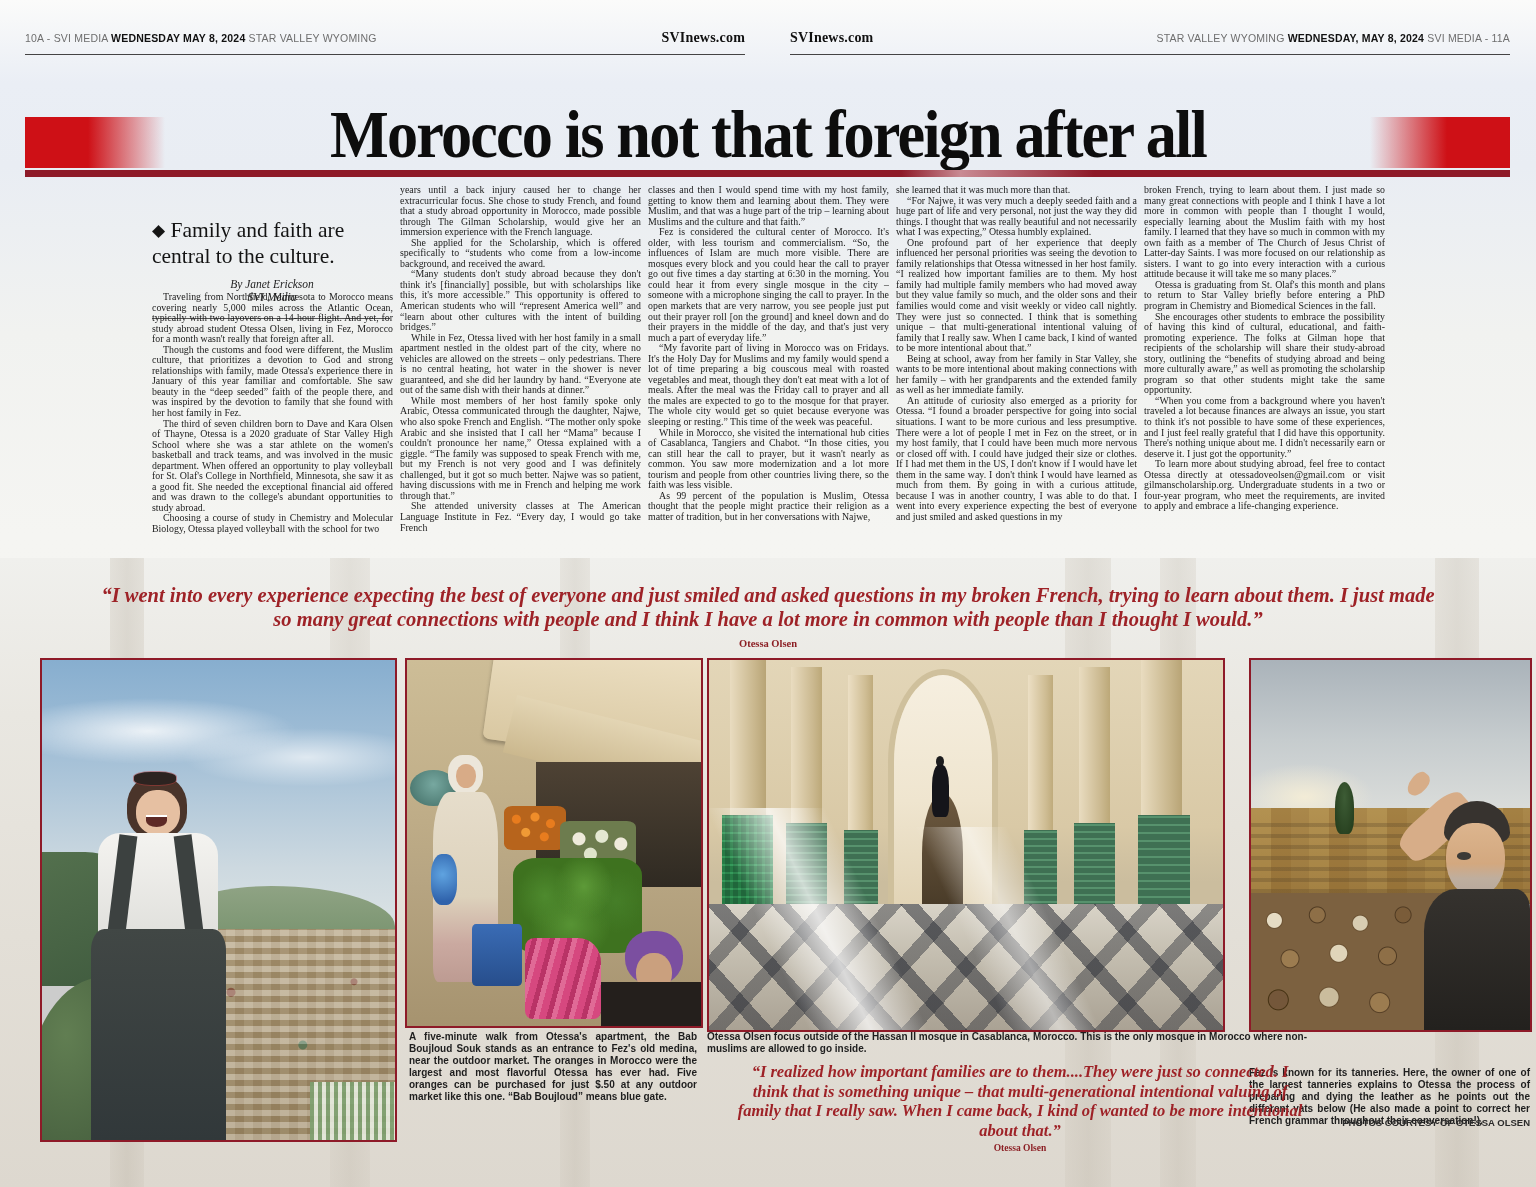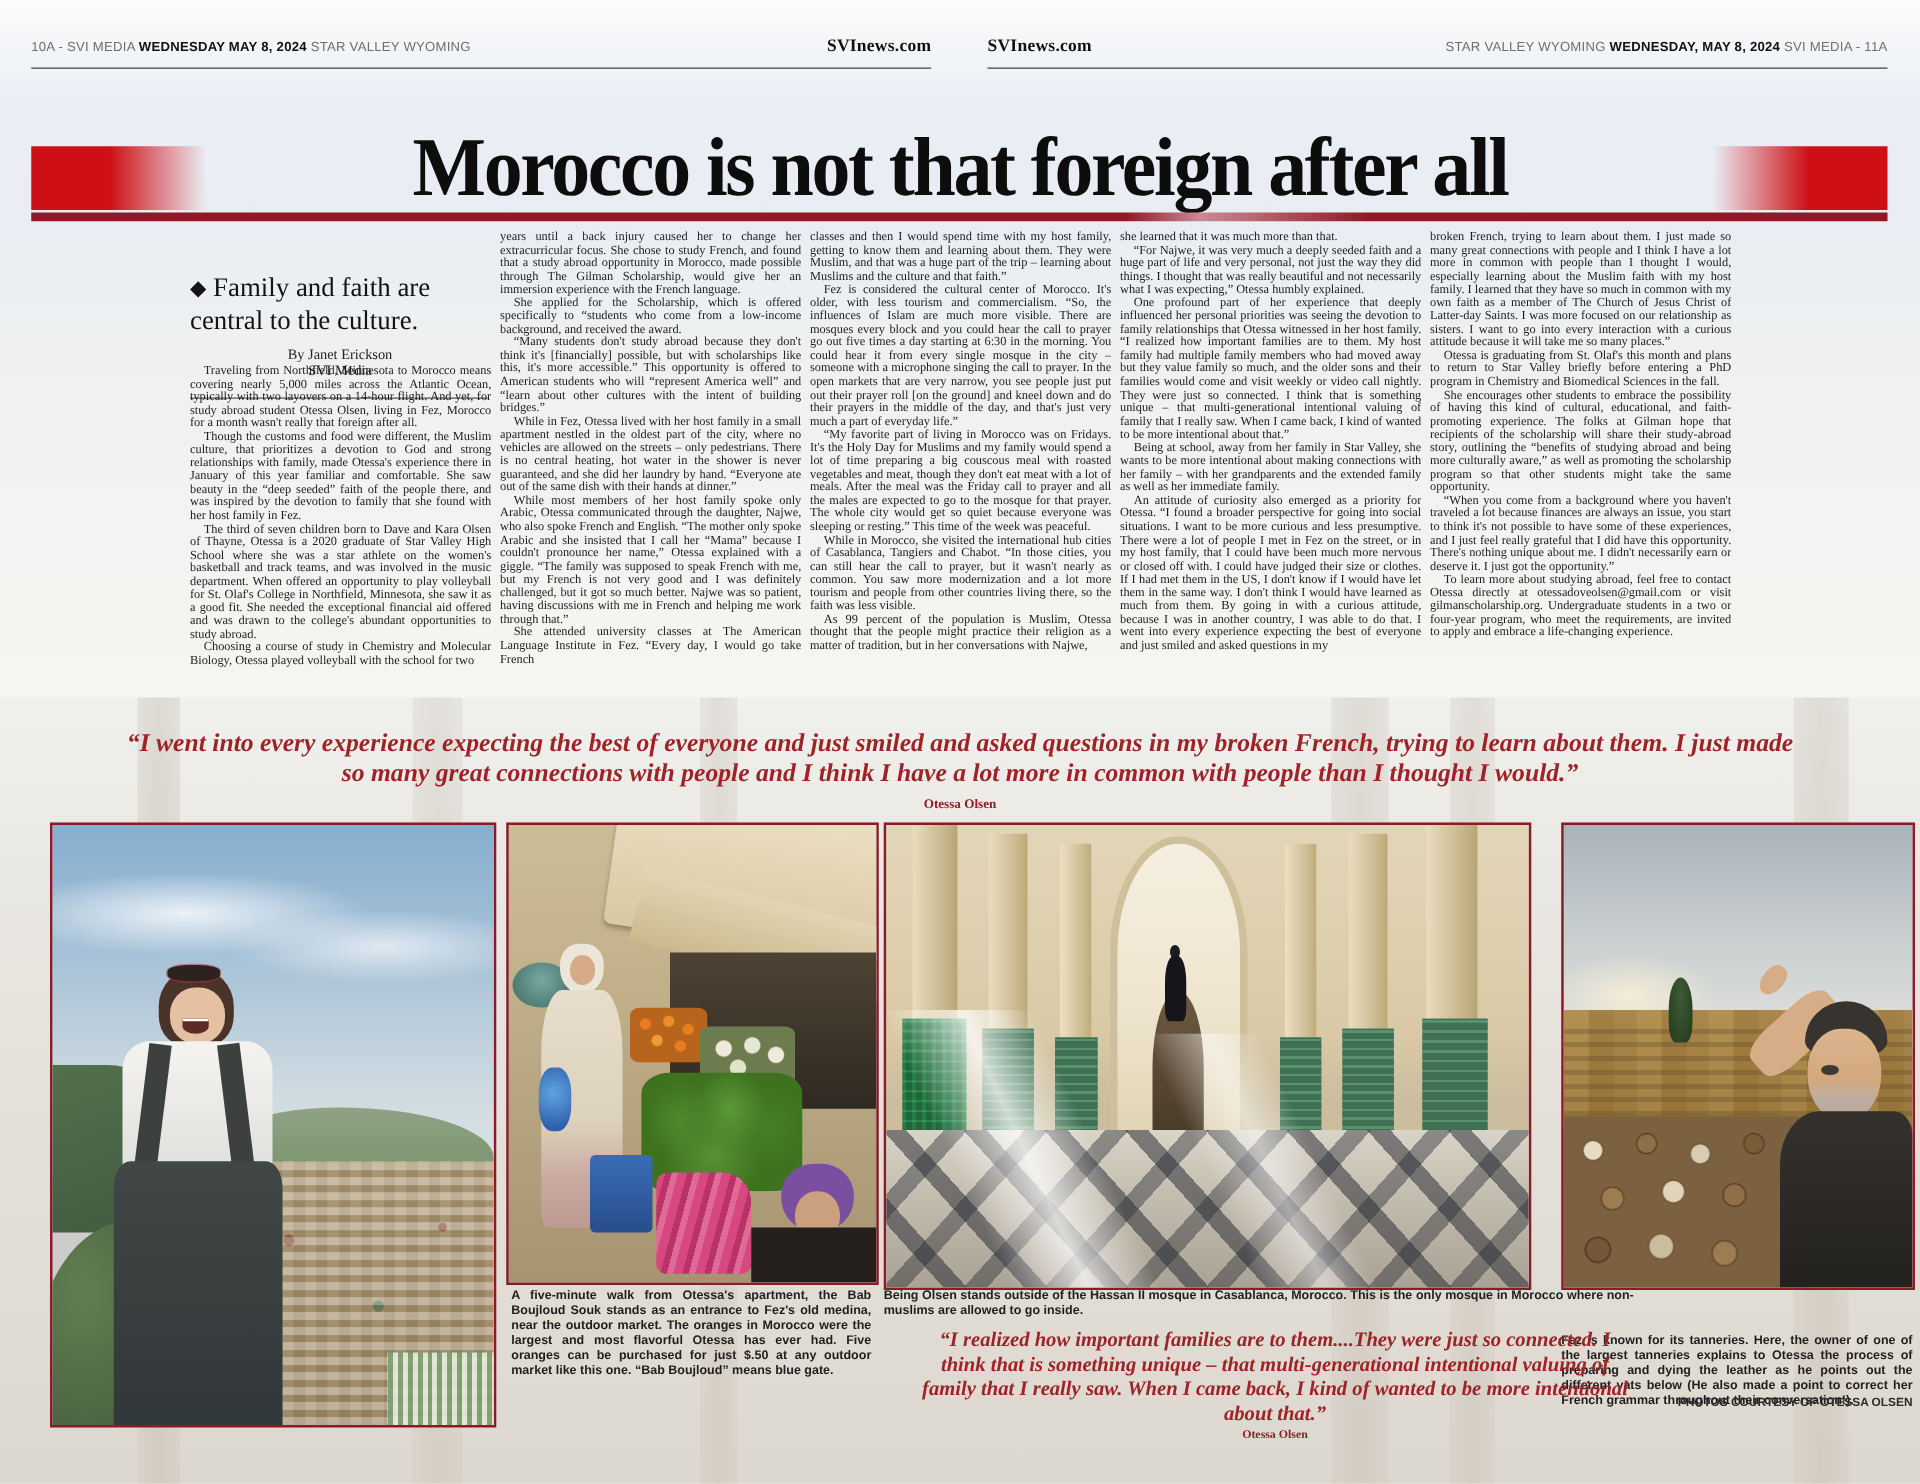--- a/index.html
+++ b/index.html
@@ -30,21 +30,21 @@
   
   .col{position:absolute;top:185px;width:241px;height:392px;overflow:hidden;
        font-size:9.9px;line-height:10.55px;color:#1c1c1c;text-align:justify;}
   .col p{margin:0;text-indent:11px;}
   .col p.cont{text-indent:0;}
   .col1body{top:292px;height:285px;}
 
   .subblock{position:absolute;left:152px;top:186px;width:240px;margin-top:32px;}
   .subhead{font-size:21.5px;line-height:25px;color:#141414;}
   .subhead .dia{font-size:17px;position:relative;top:-1px;}
-  .byline{margin-top:9px;text-align:center;font-size:11.5px;line-height:13px;color:#222;}
+  .byline{margin-top:9px;text-align:center;font-style:italic;font-size:11.5px;line-height:13px;color:#222;}
   .subrule{margin-top:14px;border-top:1px solid #555;width:238px;}
 
   
   .ruins{position:absolute;left:0;top:558px;width:1536px;height:629px;
      background:linear-gradient(180deg,#f0f0ed 0%,#e9e7e1 25%,#e3dfd7 60%,#ddd8cf 100%);}
   .ruin-col{position:absolute;top:0;height:100%;background:linear-gradient(90deg,#cfc8bc,#bdb5a7 50%,#cfc8bc);opacity:.38;}
 
   
   .pullquote{position:absolute;left:90px;top:583px;width:1356px;text-align:center;
       font-style:italic;font-weight:bold;font-size:20.5px;line-height:24px;color:#9e2227;}
@@ -229,20 +229,20 @@
 
     <div class="ph" style="left:60%;top:34%;width:13%;height:22%;background:#d7ad88;transform:rotate(48deg);border-radius:30%;"></div>
     <div class="ph" style="left:57%;top:30%;width:6%;height:7%;background:#d7ad88;transform:rotate(40deg);border-radius:40% 40% 50% 50%;"></div>
     <div class="ph" style="left:69%;top:38%;width:24%;height:12%;background:#37332f;border-radius:55% 55% 35% 35%/80% 80% 30% 30%;"></div>
     <div class="ph" style="left:70%;top:44%;width:21%;height:20%;background:linear-gradient(180deg,#dcb58e 0%,#d3a87f 55%,#bfae9e 75%,#b4a69a 100%);border-radius:45% 45% 50% 50%;"></div>
     <div class="ph" style="left:74%;top:52%;width:5%;height:2%;background:#3c3a36;border-radius:50%;"></div>
     <div class="ph" style="left:62%;top:62%;width:38%;height:38%;background:linear-gradient(180deg,#35322e,#23211e);border-radius:30% 14% 0 0;"></div>
   </div>
 
   <div class="cap" style="left:409px;top:1031px;width:288px;">A five-minute walk from Otessa's apartment, the Bab Boujloud Souk stands as an entrance to Fez's old medina, near the outdoor market. The oranges in Morocco were the largest and most flavorful Otessa has ever had. Five oranges can be purchased for just $.50 at any outdoor market like this one. “Bab Boujloud” means blue gate.</div>
-  <div class="cap" style="left:707px;top:1031px;width:600px;">Being Olsen stands outside of the Hassan II mosque in Casablanca, Morocco. This is the only mosque in Morocco where non-muslims are allowed to go inside.</div>
+  <div class="cap" style="left:707px;top:1031px;width:600px;">Otessa Olsen focus outside of the Hassan II mosque in Casablanca, Morocco. This is the only mosque in Morocco where non-muslims are allowed to go inside.</div>
   <div class="cap" style="left:1249px;top:1031px;width:281px;margin-top:36px;">Fez is known for its tanneries. Here, the owner of one of the largest tanneries explains to Otessa the process of preparing and dying the leather as he points out the different vats below (He also made a point to correct her French grammar throughout their conversation!).</div>
 
   <div class="quote2">“I realized how important families are to them....They were just so connected. I think that is something unique – that multi-generational intentional valuing of family that I really saw.  When I came back, I kind of wanted to be more intentional about that.”</div>
   <div class="q2-attr">Otessa Olsen</div>
   <div class="credit">PHOTOS COURTESY OF OTESSA OLSEN</div>
 
 </div>
 
 </body></html>

